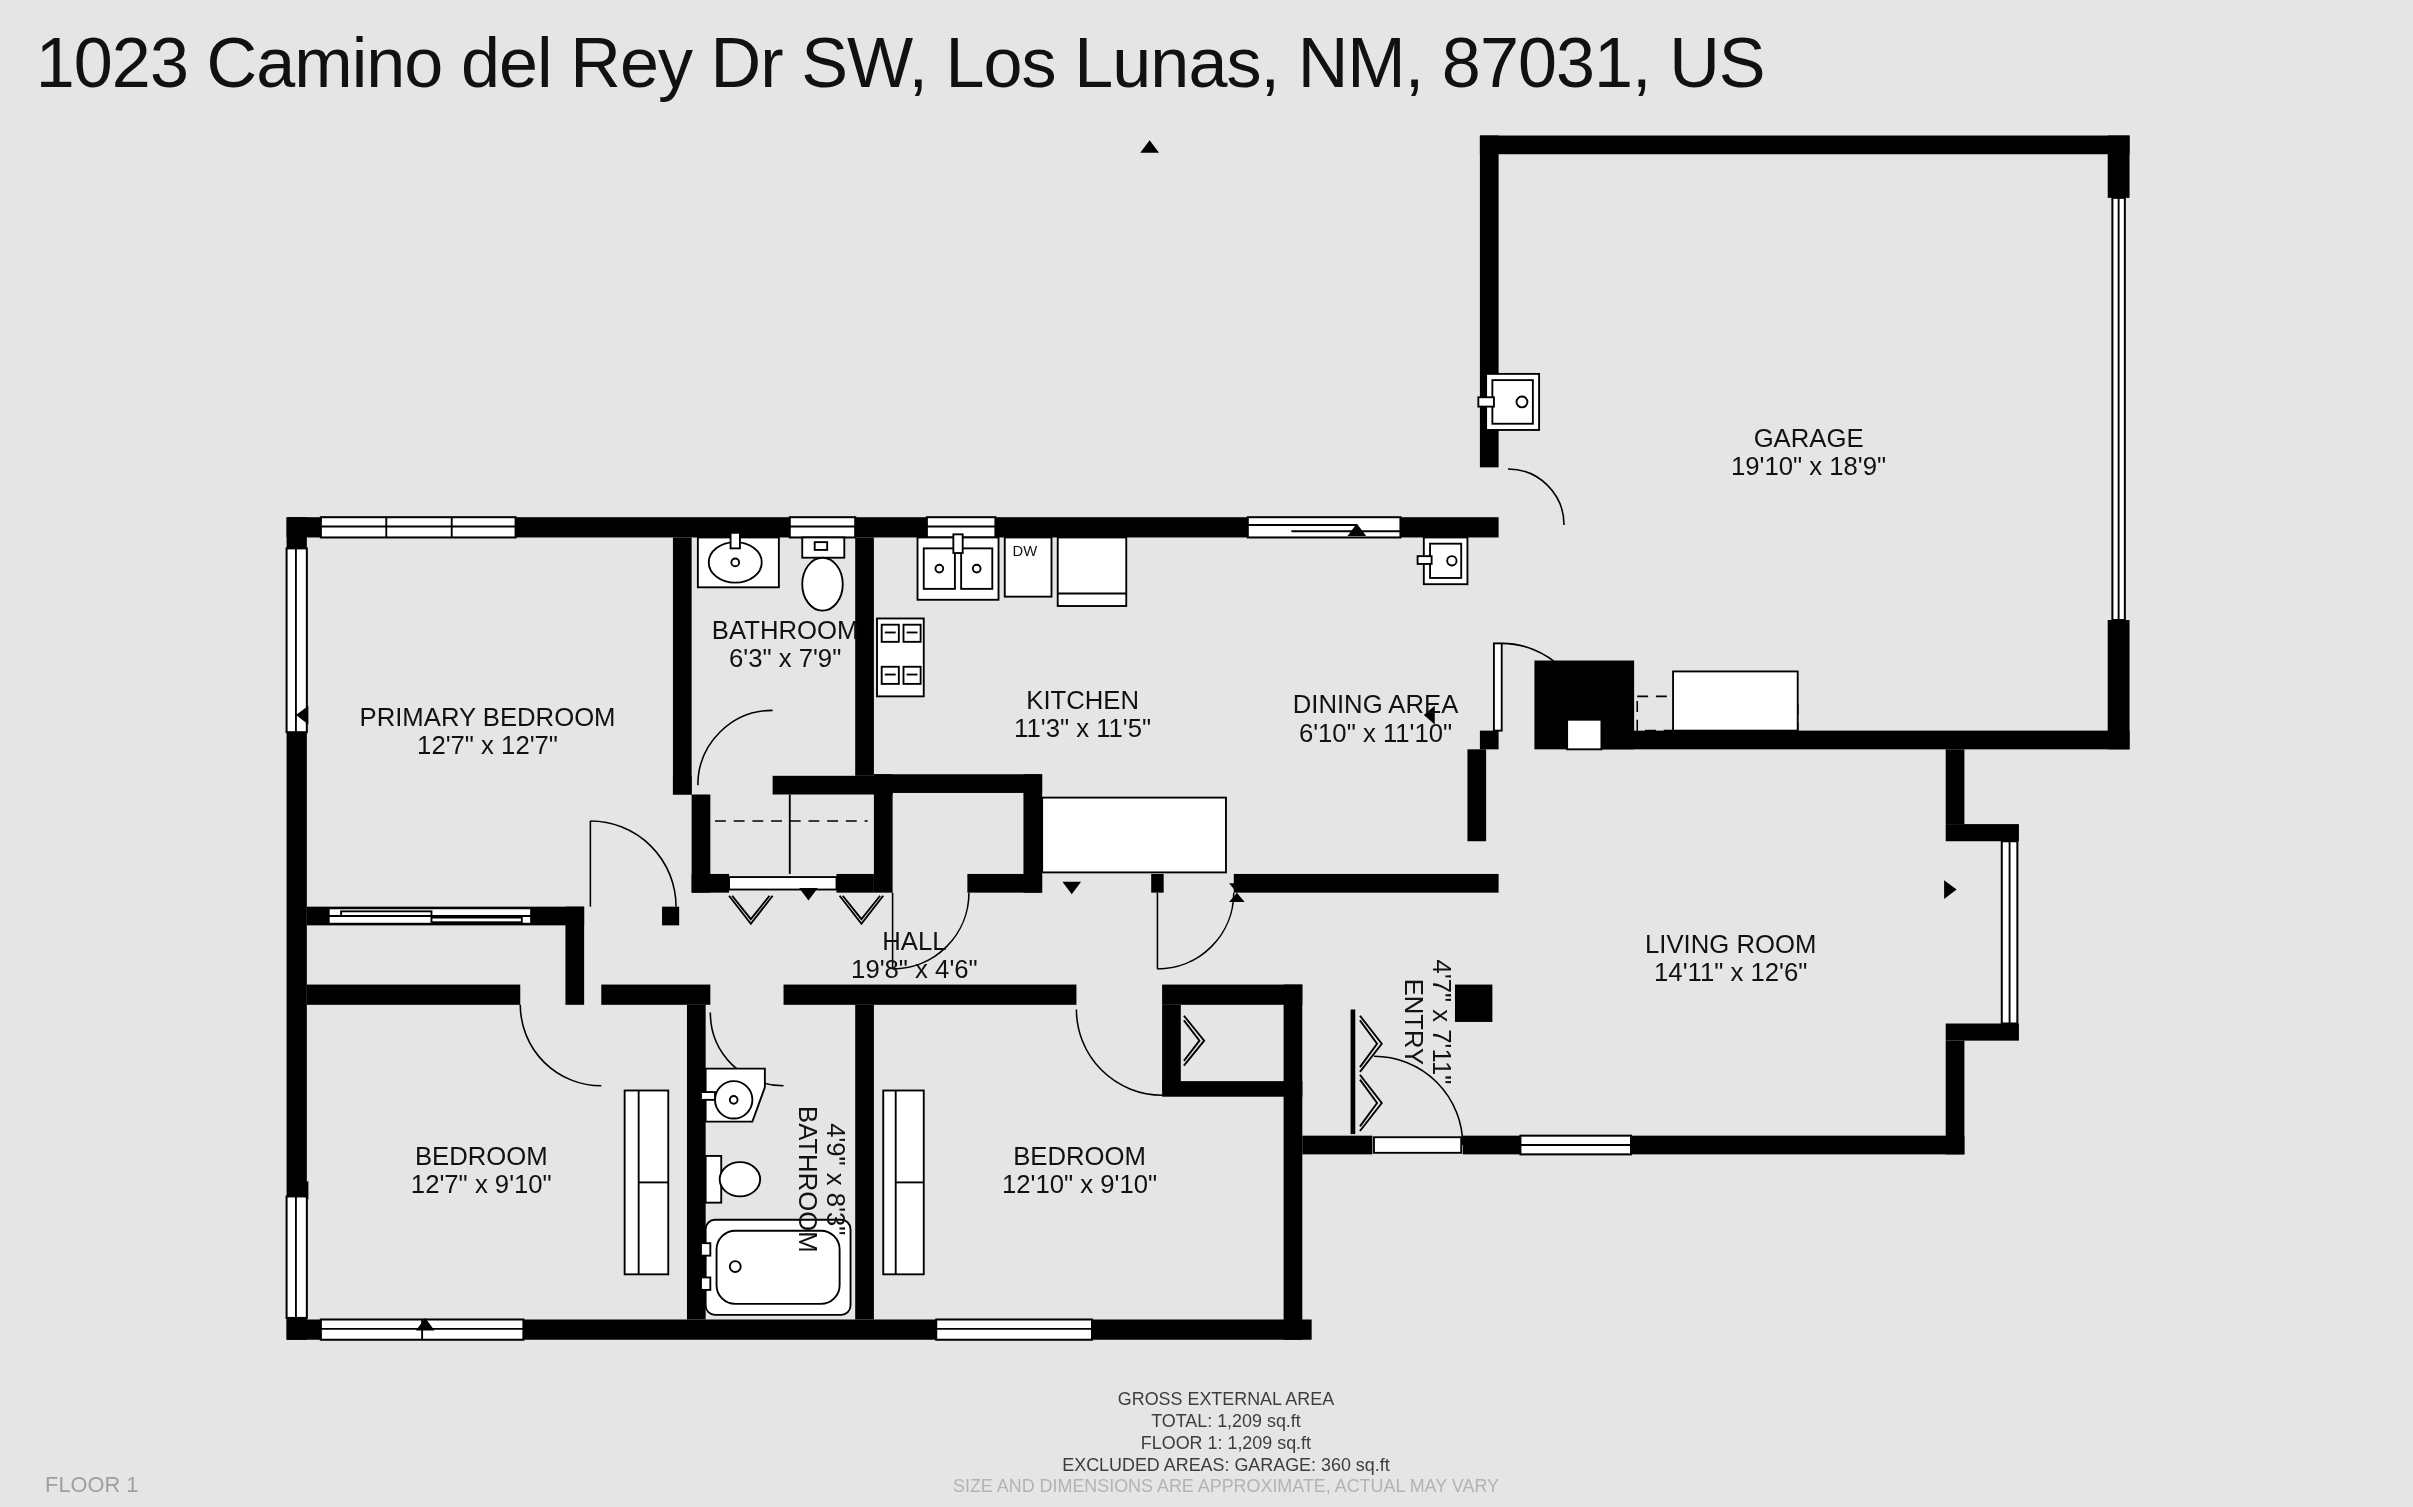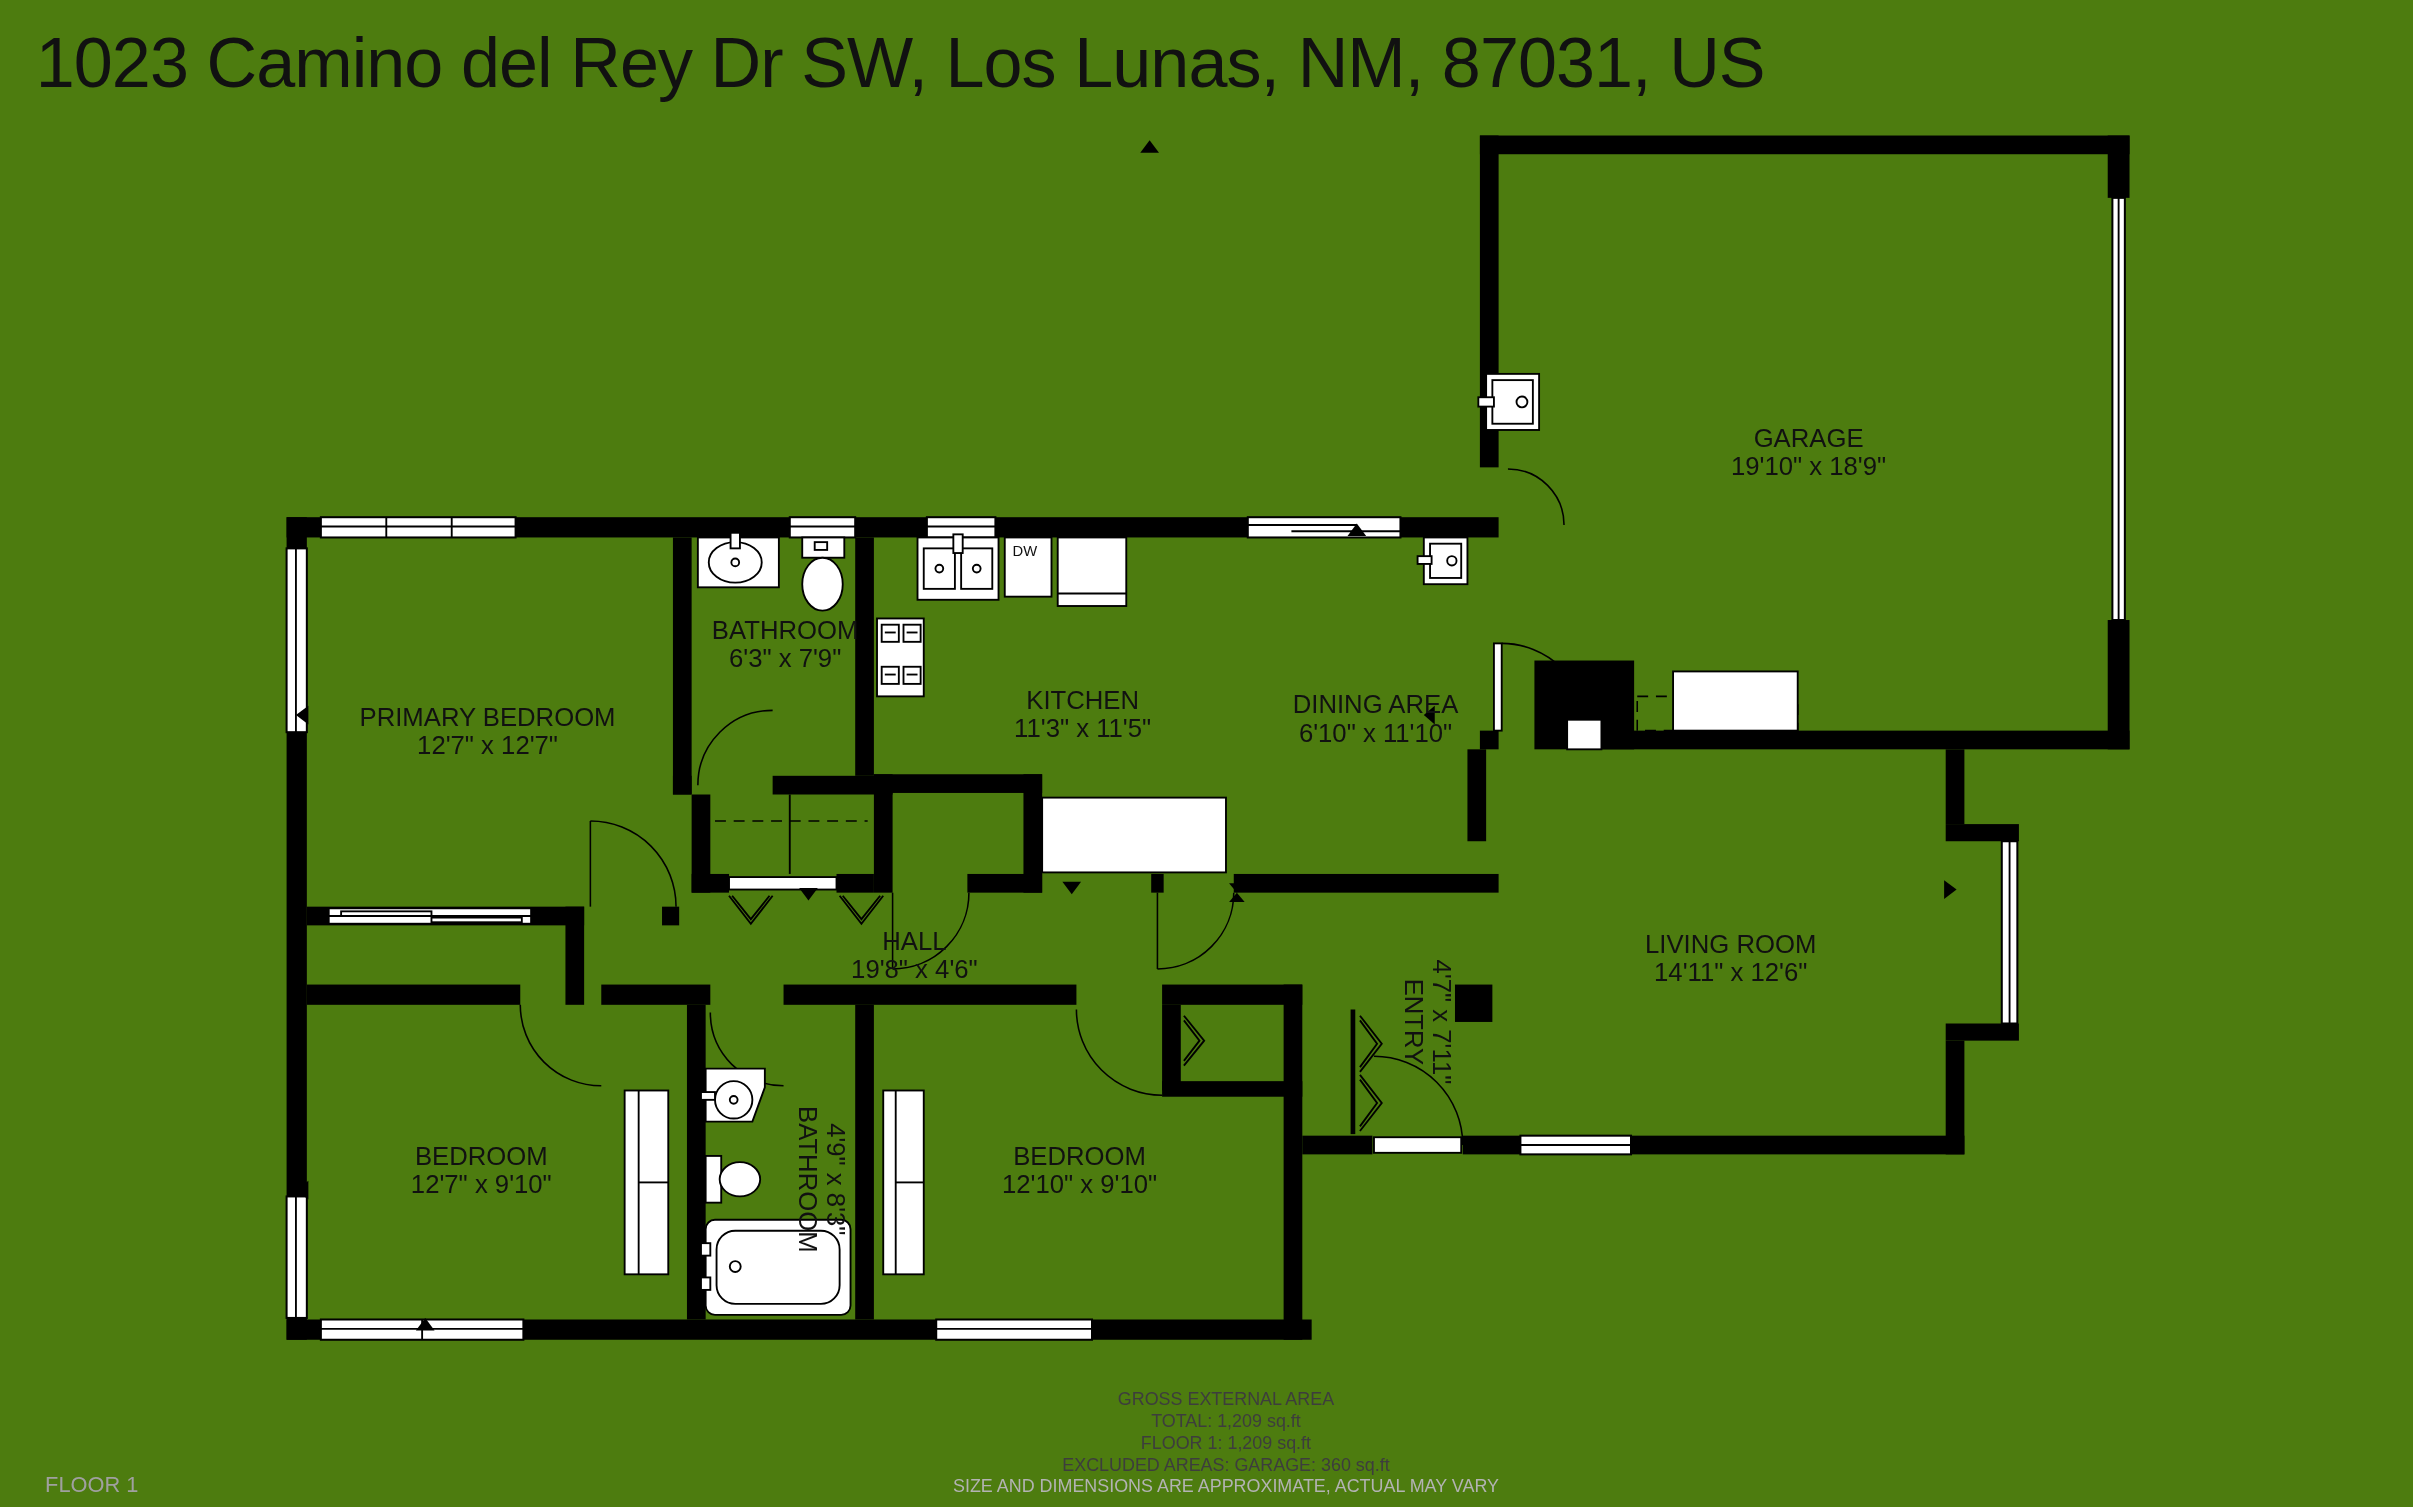--- a/index.html
+++ b/index.html
@@ -1,16 +1,16 @@
 <!DOCTYPE html>
 <html style="font-size:13.3px"><head>
 <meta charset="utf-8">
 <style>
   html,body{margin:0;padding:0;background:#ffffff;}
-  .page{position:relative;width:2413px;height:1508px;background:#4d7c0f;overflow:hidden;}
+  .page{position:relative;width:2413px;height:1508px;background:#e5e5e5;overflow:hidden;}
   svg{display:block;}
   .ttl{font-family:"Liberation Sans",sans-serif;font-size:45px;font-weight:500;letter-spacing:-.6px;fill:#111;}
   .lbl{font-family:"Liberation Sans",sans-serif;font-size:16.5px;fill:#111;text-anchor:middle;}
   .sm{font-family:"Liberation Sans",sans-serif;font-size:9.5px;fill:#111;}
   .ft{font-family:"Liberation Sans",sans-serif;font-size:11.5px;fill:#3d3d3d;text-anchor:middle;}
   .ftg{font-family:"Liberation Sans",sans-serif;font-size:11.5px;fill:#b3b3b3;text-anchor:middle;}
   .flr{font-family:"Liberation Sans",sans-serif;font-size:14px;fill:#a0a0a0;}
   .wall{fill:#000;}
   .fix{fill:#fff;stroke:#000;stroke-width:1.2;}
   .thin{fill:none;stroke:#000;stroke-width:1.2;}

